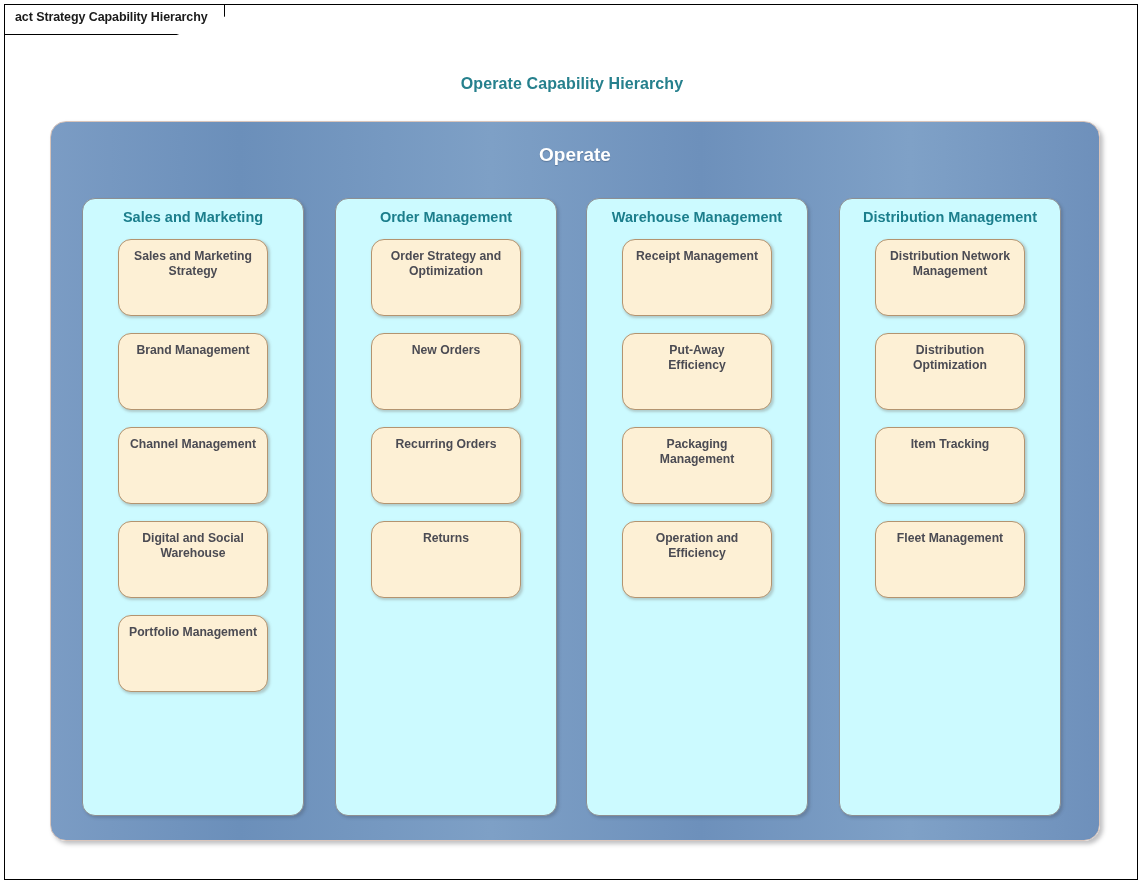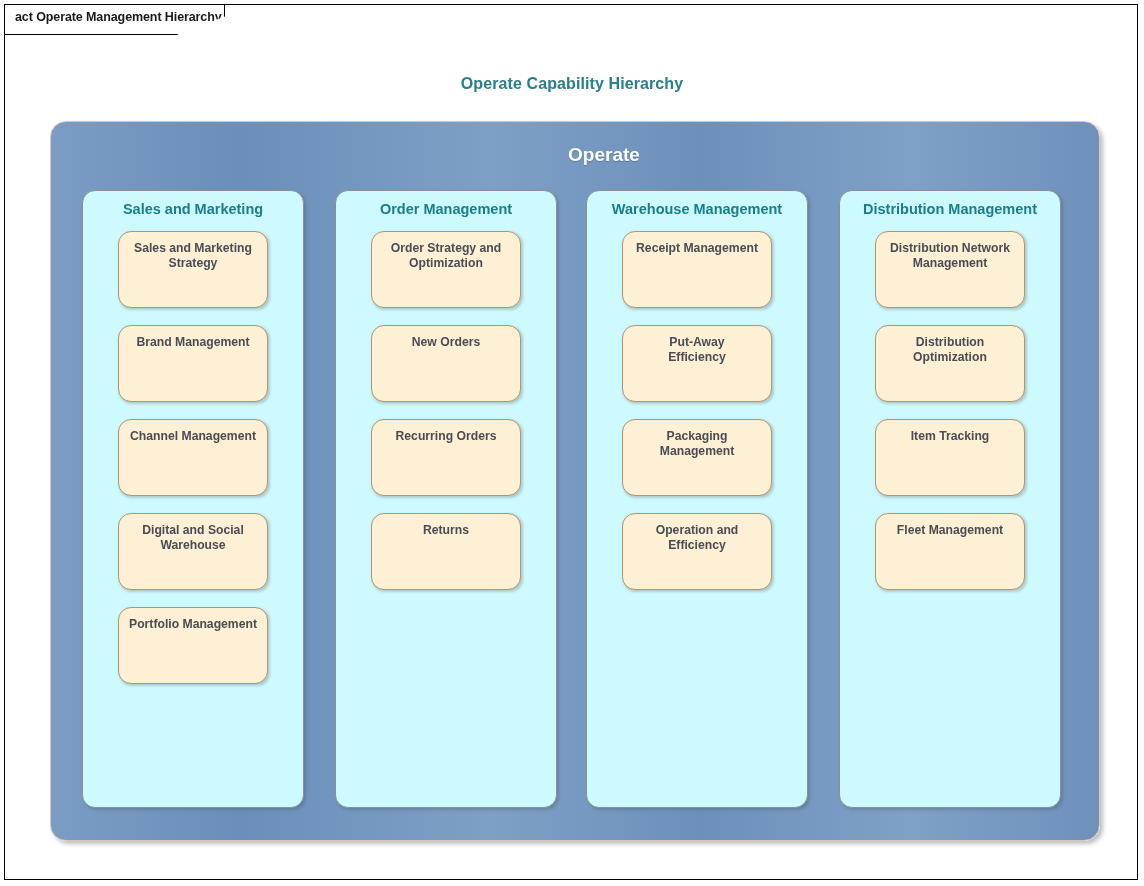--- a/index.html
+++ b/index.html
@@ -73,35 +73,34 @@
     border-radius: 16px;
     background: linear-gradient(to right,
                 #7b9cc4 0%, #6b8fba 18%, #7ea0c6 42%,
                 #6d90bb 62%, #7fa1c7 82%, #6e90bb 100%);
     border: 1px solid #d9c5bb;
     box-sizing: border-box;
     box-shadow: 3px 3px 4px rgba(90,90,95,0.38);
   }
   #root-panel-title {
     position: absolute;
-    left: 17px;
+    left: 0;
     top: 22px;
     width: 100%;
     text-align: center;
     font-size: 19px;
     font-weight: bold;
     color: #ffffff;
     text-shadow: 0 1px 1px rgba(40,60,90,0.35);
-    padding-left: 12px;
   }
 
   
   .category-column {
     position: absolute;
-    top: 68px;
+    top: 76px;
     width: 222px;
     height: 618px;
     background: #ccfaff;
     border: 1px solid #8d8f92;
     border-radius: 13px;
     box-sizing: border-box;
     box-shadow: 2px 2px 3px rgba(70,80,95,0.30);
     padding-left: 21px;
   }
   #col-0 { left: 31px;  }
@@ -151,21 +150,21 @@
     line-height: 15px;
     white-space: pre-line;
   }
 </style>
 </head>
 <body>
 
 <div id="diagram-frame">
 
   <div id="frame-tab">
-    <span id="frame-tab-label">act Operate Management Hierarchy</span>
+    <span id="frame-tab-label">act Strategy Capability Hierarchy</span>
   </div>
 
   <div id="diagram-title">Operate Capability Hierarchy</div>
 
   <div id="root-panel">
     <div id="root-panel-title">Operate</div>
 
     <div class="category-column" id="col-0">
       <div class="category-header">Sales and Marketing</div>
       <div class="capability-list">

